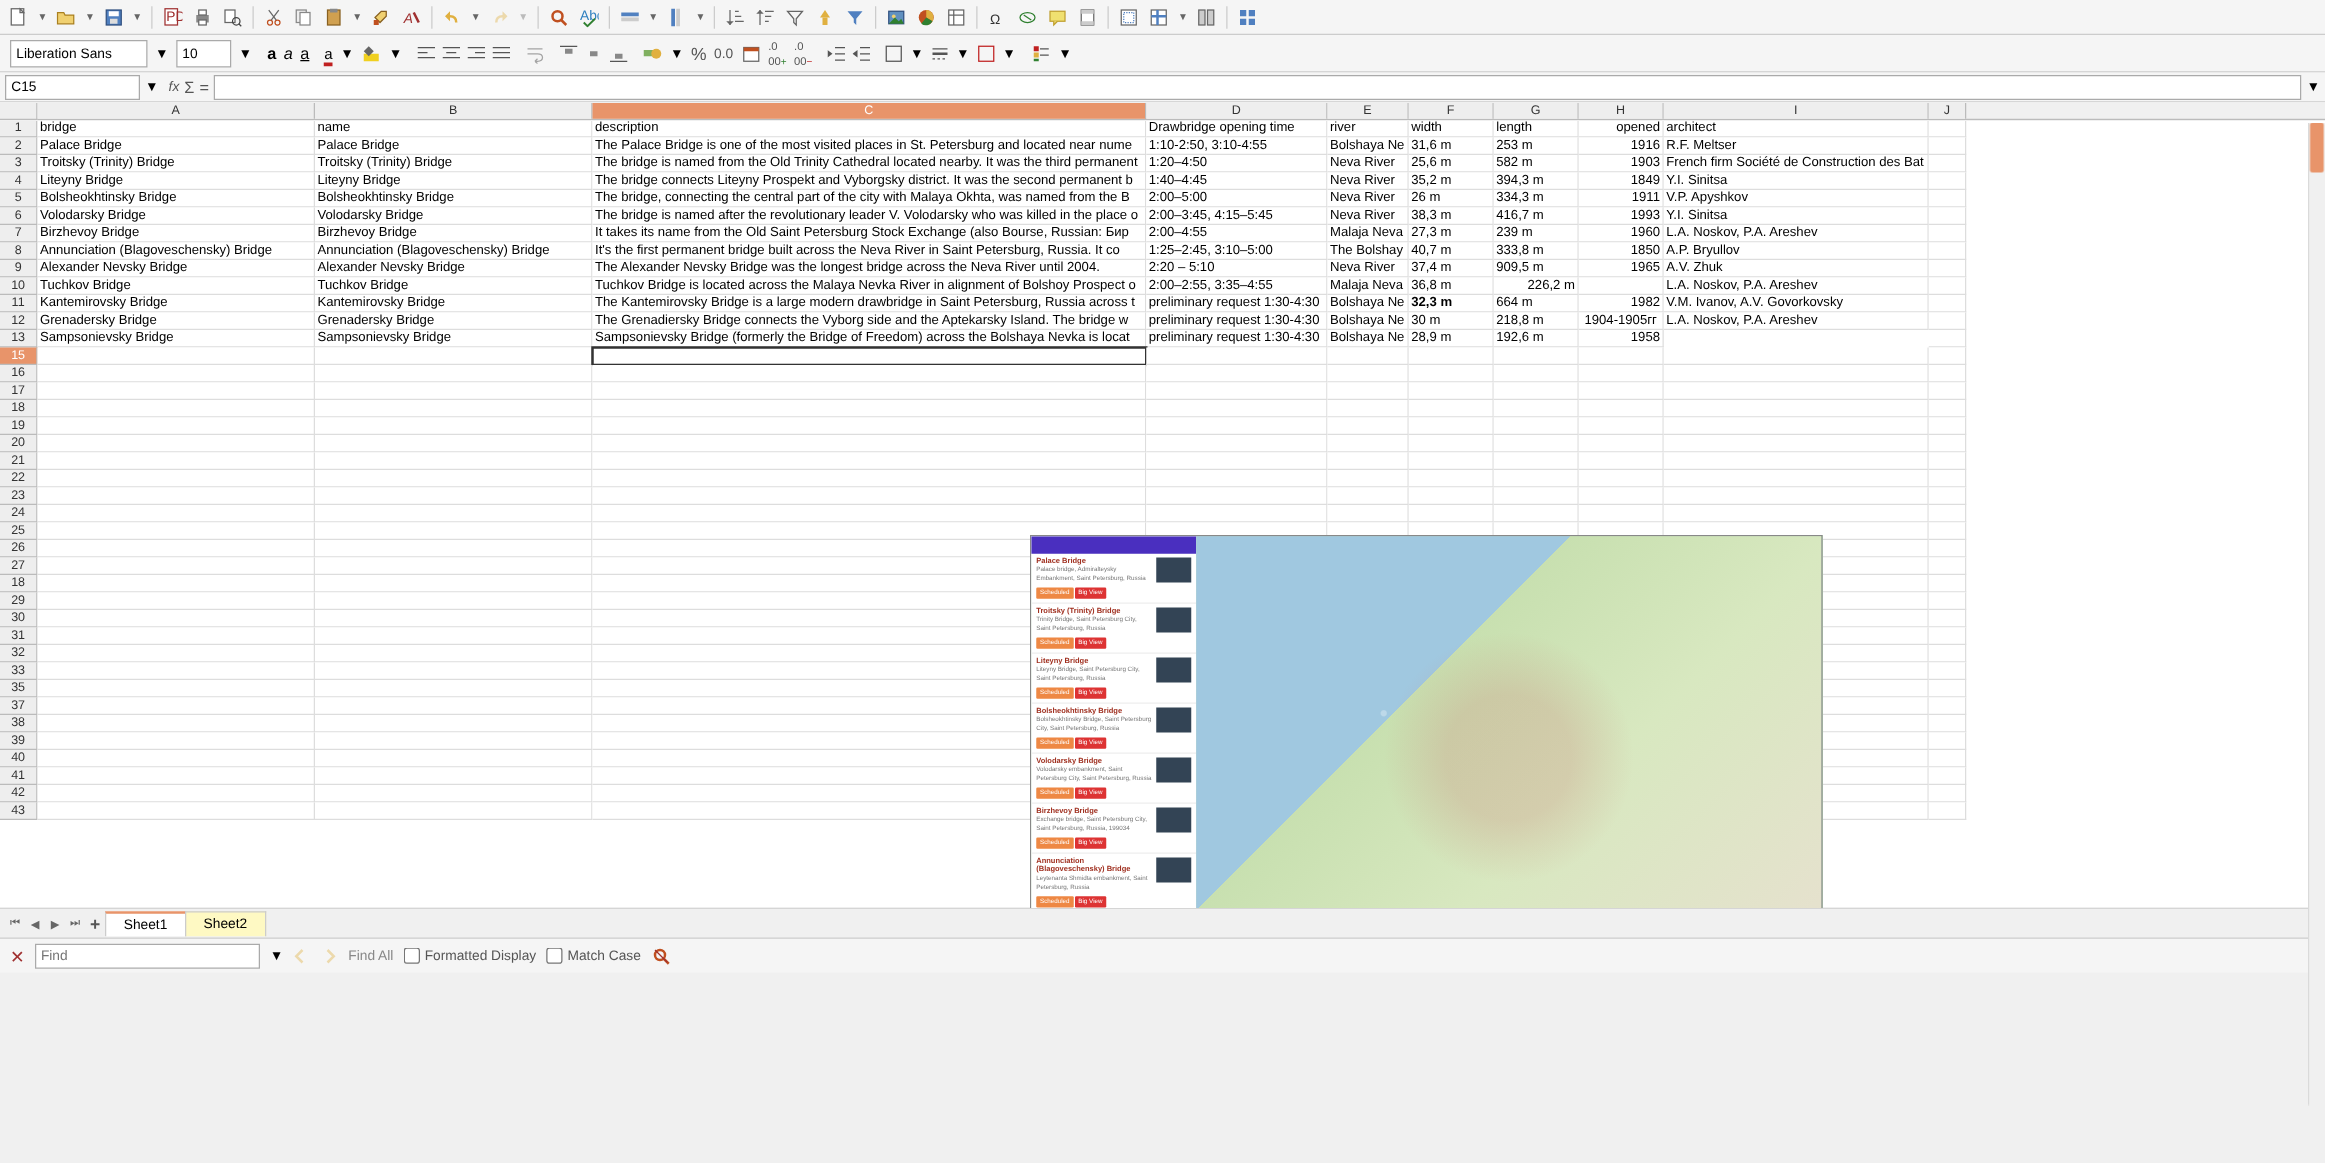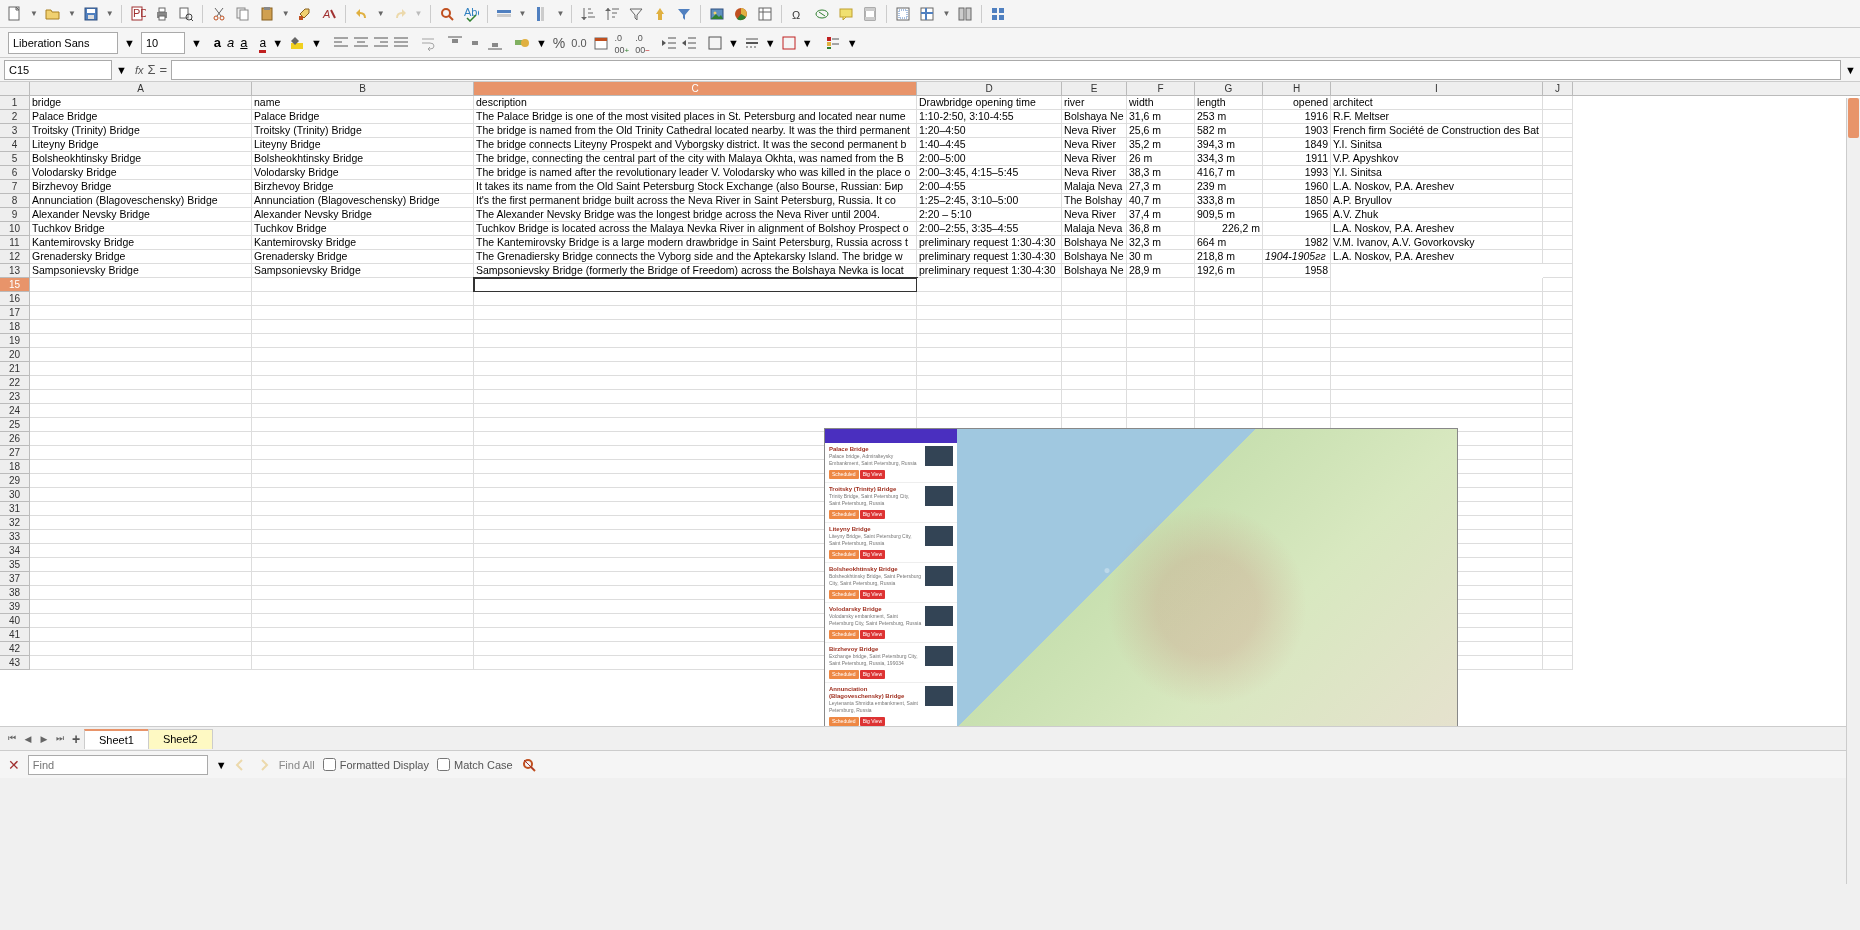--- a/index.html
+++ b/index.html
@@ -583,36 +583,36 @@
         <div class="cell" style="width: 212px;">L.A. Noskov, P.A. Areshev</div>
         <div class="cell" style="width: 30px;"></div>
       </div>
       <div class="row">
         <div class="row-h">11</div>
         <div class="cell" style="width: 222px;">Kantemirovsky Bridge</div>
         <div class="cell" style="width: 222px;">Kantemirovsky Bridge</div>
         <div class="cell" style="width: 443px;">The Kantemirovsky Bridge is a large modern drawbridge in Saint Petersburg, Russia across t</div>
         <div class="cell" style="width: 145px;">preliminary request 1:30-4:30</div>
         <div class="cell" style="width: 65px;">Bolshaya Ne</div>
-        <div class="cell" style="width: 68px;">32,3 m</div>
+        <div class="cell" style="width: 68px; font-weight: bold;">32,3 m</div>
         <div class="cell" style="width: 68px;">664 m</div>
         <div class="cell" style="width: 68px; text-align: right;">1982</div>
         <div class="cell" style="width: 212px;">V.M. Ivanov, A.V. Govorkovsky</div>
         <div class="cell" style="width: 30px;"></div>
       </div>
       <div class="row">
         <div class="row-h">12</div>
         <div class="cell" style="width: 222px;">Grenadersky Bridge</div>
         <div class="cell" style="width: 222px;">Grenadersky Bridge</div>
         <div class="cell" style="width: 443px;">The Grenadiersky Bridge connects the Vyborg side and the Aptekarsky Island. The bridge w</div>
         <div class="cell" style="width: 145px;">preliminary request 1:30-4:30</div>
         <div class="cell" style="width: 65px;">Bolshaya Ne</div>
         <div class="cell" style="width: 68px;">30 m</div>
         <div class="cell" style="width: 68px;">218,8 m</div>
-        <div class="cell" style="width: 68px; text-align: left; font-style: italic;">1904-1905гг</div>
+        <div class="cell" style="width: 68px; text-align: center;">1904-1905гг</div>
         <div class="cell" style="width: 212px;">L.A. Noskov, P.A. Areshev</div>
         <div class="cell" style="width: 30px;"></div>
       </div>
       <div class="row">
         <div class="row-h">13</div>
         <div class="cell" style="width: 222px;">Sampsonievsky Bridge</div>
         <div class="cell" style="width: 222px;">Sampsonievsky Bridge</div>
         <div class="cell" style="width: 443px;">Sampsonievsky Bridge (formerly the Bridge of Freedom) across the Bolshaya Nevka is locat</div>
         <div class="cell" style="width: 145px;">preliminary request 1:30-4:30</div>
         <div class="cell" style="width: 65px;">Bolshaya Ne</div>
@@ -851,33 +851,20 @@
         <div class="cell" style="width: 145px;"></div>
         <div class="cell" style="width: 65px;"></div>
         <div class="cell" style="width: 68px;"></div>
         <div class="cell" style="width: 68px;"></div>
         <div class="cell" style="width: 68px;"></div>
         <div class="cell" style="width: 212px;"></div>
         <div class="cell" style="width: 30px;"></div>
       </div>
       <div class="row">
         <div class="row-h">33</div>
-        <div class="cell" style="width: 222px;"></div>
-        <div class="cell" style="width: 222px;"></div>
-        <div class="cell" style="width: 443px;"></div>
-        <div class="cell" style="width: 145px;"></div>
-        <div class="cell" style="width: 65px;"></div>
-        <div class="cell" style="width: 68px;"></div>
-        <div class="cell" style="width: 68px;"></div>
-        <div class="cell" style="width: 68px;"></div>
-        <div class="cell" style="width: 212px;"></div>
-        <div class="cell" style="width: 30px;"></div>
-      </div>
-      <div class="row">
-        <div class="row-h">34</div>
         <div class="cell" style="width: 222px;"></div>
         <div class="cell" style="width: 222px;"></div>
         <div class="cell" style="width: 443px;"></div>
         <div class="cell" style="width: 145px;"></div>
         <div class="cell" style="width: 65px;"></div>
         <div class="cell" style="width: 68px;"></div>
         <div class="cell" style="width: 68px;"></div>
         <div class="cell" style="width: 68px;"></div>
         <div class="cell" style="width: 212px;"></div>
         <div class="cell" style="width: 30px;"></div>

